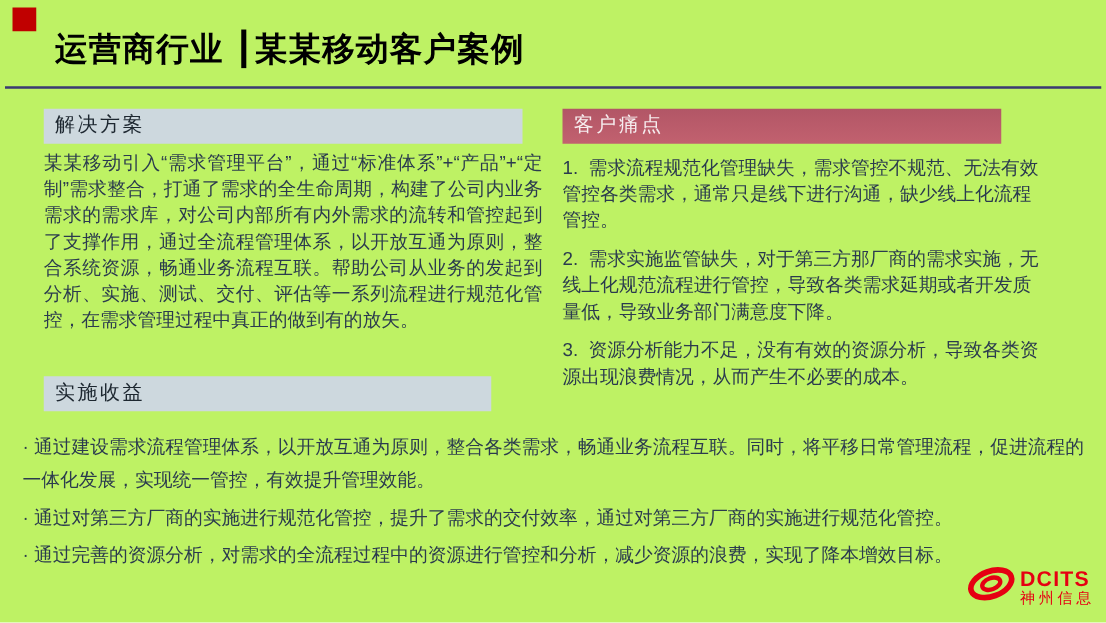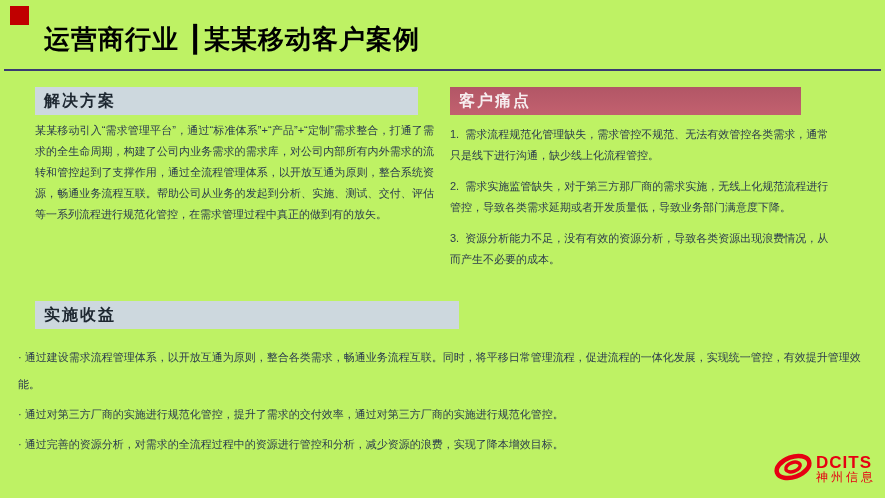--- a/index.html
+++ b/index.html
@@ -9,30 +9,30 @@
   }
   .corner-square { position:absolute; left:10px; top:6px; width:19px; height:19px; background:#c00000; }
   .page-title {
     position:absolute; left:44px; top:22px; font-size:26px; font-weight:bold;
     color:#000000; letter-spacing:1px; white-space:nowrap;
   }
   .title-divider { position:absolute; left:4px; top:69px; width:877px; height:2px; background:#3a3a72; }
 
   .bar {
     position:absolute; height:28px; line-height:28px; box-sizing:border-box;
-    font-size:16px; font-weight:700; letter-spacing:2px; padding-left:9px;
+    font-size:16px; font-weight:400; letter-spacing:2px; padding-left:9px;
   }
   .bar.gray { background:#cdd8de; color:#1d2730; }
   .bar.rose { background:linear-gradient(180deg,#b25666 0%,#c2616f 100%); color:#f6edef; }
 
   .solution-header { left:35px; top:87px; width:383px; }
   .pain-header     { left:450px; top:87px; width:351px; }
-  .benefits-header { left:35px; top:301px; width:424px; }
+  .benefits-header { left:35px; top:301px; width:358px; }
 
-  .bodytext { font-size:11px; color:#2b3b4e; }
+  .bodytext { font-size:15px; color:#2b3b4e; }
   .solution-body {
     position:absolute; left:35px; top:120px; width:399px;
     line-height:21px; text-align:justify;
   }
   .pain-body { position:absolute; left:450px; top:124px; width:388px; line-height:21px; }
   .pain-body p { margin:0 0 10px 0; }
   .benefits-body { position:absolute; left:18px; top:344px; width:858px; line-height:27px; }
   .benefits-body p { margin:0 0 3px 0; }
 
   .logo { position:absolute; left:773px; top:452px; display:flex; align-items:center; }

